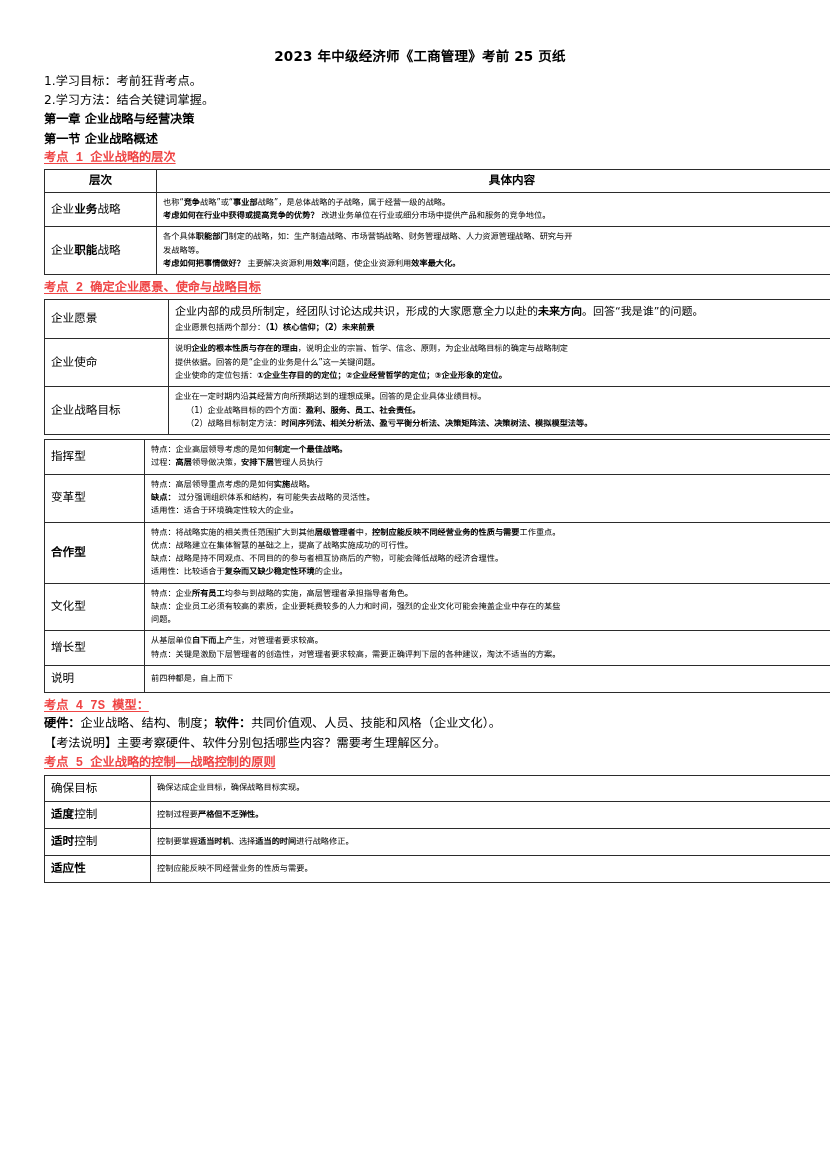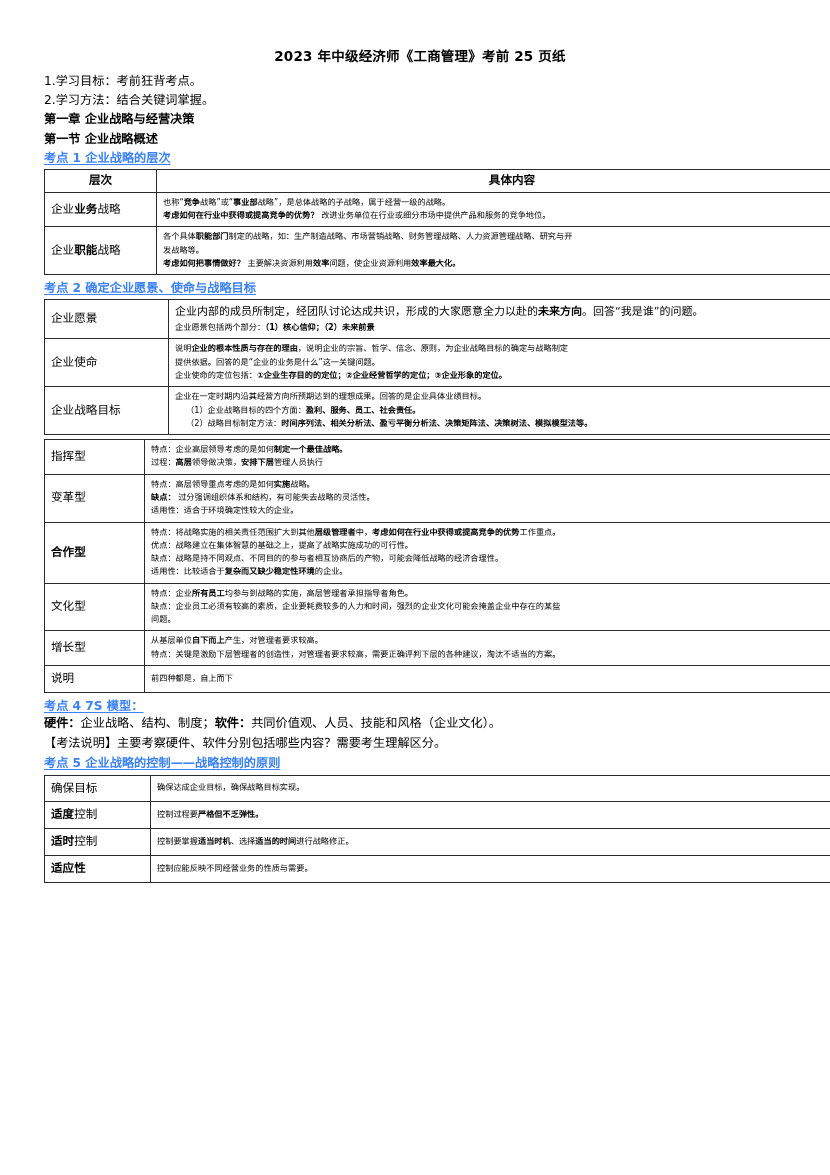--- a/index.html
+++ b/index.html
@@ -31,26 +31,27 @@
   }
   .intro-line {
     font-size: 12.2px;
     line-height: 1.0;
     margin: 0 0 7px 0;
   }
   .intro-line.bold {
     font-weight: bold;
   }
   .kp-heading {
-    color: #3b82f6;
+    color: #ef4444;
     font-weight: bold;
     font-size: 12.2px;
     line-height: 1.0;
     margin: 7px 0 5px 0;
     display: block;
+    font-family: Liberation Mono, monospace;
   }
   .kp-heading span.u {
     text-decoration: underline;
     text-underline-offset: 2px;
   }
   .plain-para {
     font-size: 12.2px;
     line-height: 1.0;
     margin: 0 0 8px 0;
   }
@@ -189,21 +190,21 @@
       <td class="label-cell">变革型</td>
       <td>
             <span class="cell-line" style="font-size: 8.2px;"><span>特点：高层领导重点考虑的是如何</span><b>实施</b><span>战略。</span></span>
             <span class="cell-line" style="font-size: 8.2px;"><b>缺点：</b><span> 过分强调组织体系和结构，有可能失去战略的灵活性。</span></span>
             <span class="cell-line" style="font-size: 8.2px;"><span>适用性：适合于环境确定性较大的企业。</span></span>
           </td>
     </tr>
     <tr>
       <td class="label-cell bold-label">合作型</td>
       <td>
-            <span class="cell-line" style="font-size: 8.2px;"><span>特点：将战略实施的相关责任范围扩大到其他</span><b>层级管理者</b><span>中，</span><b>考虑如何在行业中获得或提高竞争的优势</b><span>工作重点。</span></span>
+            <span class="cell-line" style="font-size: 8.2px;"><span>特点：将战略实施的相关责任范围扩大到其他</span><b>层级管理者</b><span>中，</span><b>控制应能反映不同经营业务的性质与需要</b><span>工作重点。</span></span>
             <span class="cell-line" style="font-size: 8.2px;"><span>优点：战略建立在集体智慧的基础之上，提高了战略实施成功的可行性。</span></span>
             <span class="cell-line" style="font-size: 8.2px;"><span>缺点：战略是持不同观点、不同目的的参与者相互协商后的产物，可能会降低战略的经济合理性。</span></span>
             <span class="cell-line" style="font-size: 8.2px;"><span>适用性：比较适合于</span><b>复杂而又缺少稳定性环境</b><span>的企业。</span></span>
           </td>
     </tr>
     <tr>
       <td class="label-cell">文化型</td>
       <td>
             <span class="cell-line" style="font-size: 8.2px;"><span>特点：企业</span><b>所有员工</b><span>均参与到战略的实施，高层管理者承担指导者角色。</span></span>
             <span class="cell-line" style="font-size: 8.2px;"><span>缺点：企业员工必须有较高的素质，企业要耗费较多的人力和时间，强烈的企业文化可能会掩盖企业中存在的某些</span></span>

